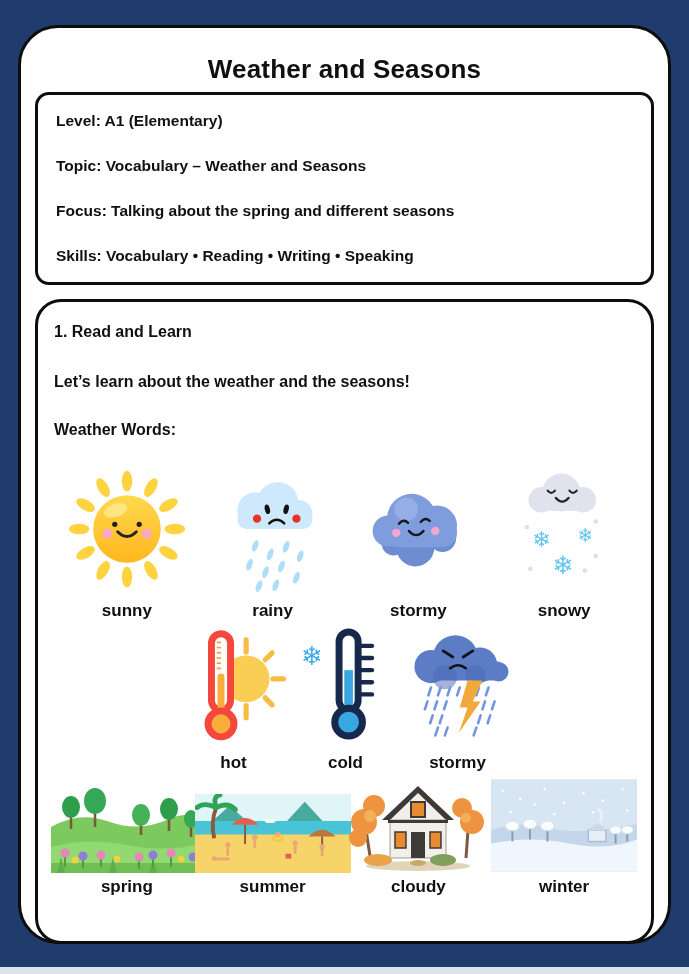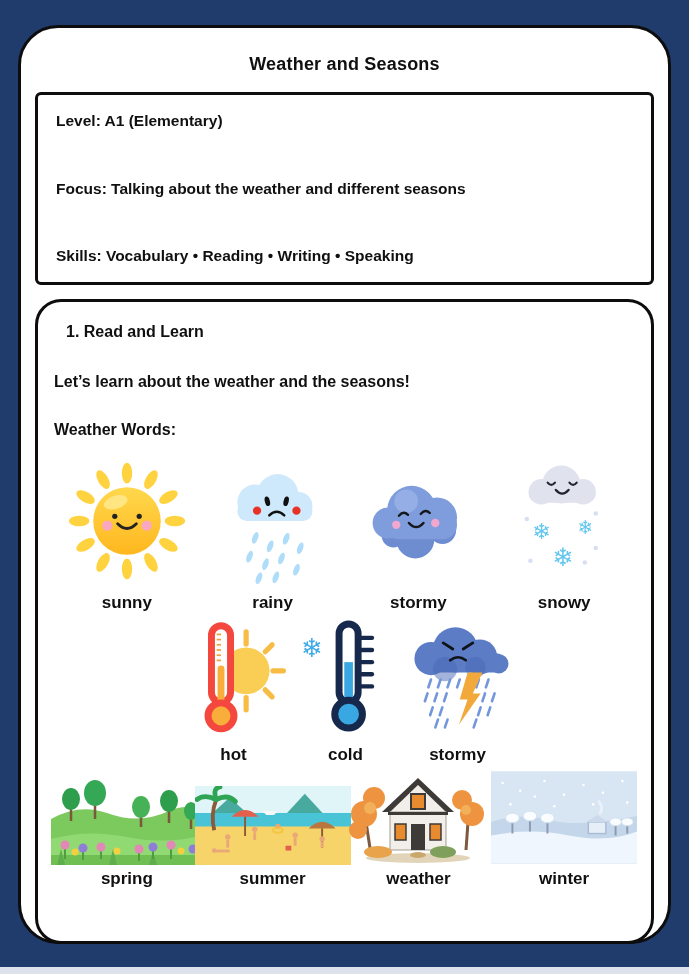--- a/index.html
+++ b/index.html
@@ -1,28 +1,28 @@
 <!DOCTYPE html>
 <html><head>
 <meta charset="utf-8">
 <style>
   html,body{margin:0;padding:0}
   .stage{position:relative;width:689px;height:974px;background:#1F3C6C;overflow:hidden;
          font-family:"Liberation Sans",sans-serif;color:#101010}
   .card{position:absolute;left:18px;top:25px;width:653px;height:919px;background:#fff;
         border:3px solid #0D0D0D;border-radius:40px;box-sizing:border-box}
-  .title{position:absolute;top:26px;left:0;right:0;text-align:center;font-size:18px;font-weight:bold;letter-spacing:.2px}
-  .info-box{position:absolute;left:14px;right:14px;top:64px;height:193px;border:3px solid #0D0D0D;border-radius:6px;
+  .title{position:absolute;top:26px;left:0;right:0;text-align:center;font-size:26px;font-weight:bold;letter-spacing:.2px}
+  .info-box{position:absolute;left:14px;right:14px;top:64px;height:193px;border:3px solid #0D0D0D;border-radius:14px;
             box-sizing:border-box;padding:17px 18px;display:flex;flex-direction:column;justify-content:space-between;
             font-size:15.5px;font-weight:bold}
   .lesson-box{position:absolute;left:14px;right:14px;top:271px;height:645px;border:3px solid #0D0D0D;border-radius:26px;
               box-sizing:border-box;padding:21px 14px 8px 16px;font-size:16px;font-weight:bold;overflow:hidden}
-  .lesson-heading{margin:0 12px 32px}
+  .lesson-heading{margin:0 0 32px}
   .intro{margin:16px 0 30px}
-  .ww-label{margin:0 0 16px}
+  .ww-label{margin:0 0 24px}
   .row1{display:flex;height:158px;margin-bottom:2px}
   .w-cell{flex:1;display:flex;flex-direction:column;align-items:center;justify-content:flex-end;min-width:0}
   .w-cell svg{display:block;overflow:visible}
   .w-label{font-size:17px;margin-top:8px;white-space:nowrap}
   .row2{display:flex;justify-content:center;height:150px;margin-bottom:4px}
   .row2 .w-cell{flex:0 0 112px}
   .seasons-label{margin:6px 0 16px 6px}
   .season-row{display:flex;align-items:flex-end}
   .s-cell{flex:1;display:flex;flex-direction:column;align-items:center;min-width:0}
   .s-img{height:96px;display:flex;align-items:flex-end}
@@ -33,21 +33,22 @@
 </head>
 <body>
 
 <div class="stage">
   <div class="card">
 
     <div class="title">Weather and Seasons</div>
 
     <div class="info-box">
       <div>Level: A1 (Elementary)</div>
-      <div>Focus: Talking about the weather and different seasons</div>
+      <div>Topic: Vocabulary – Weather and Seasons</div>
+      <div>Focus: Talking about the spring and different seasons</div>
       <div>Skills: Vocabulary • Reading • Writing • Speaking</div>
     </div>
 
     <div class="lesson-box">
       <div class="lesson-heading">1. Read and Learn</div>
       <div class="intro">Let’s learn about the weather and the seasons!</div>
       <div class="ww-label">Weather Words:</div>
 
       <div class="row1">
 
@@ -372,21 +373,21 @@
             <g fill="#F3B05A">
               <circle cx="22" cy="38" r="6"></circle>
                   <circle cx="118" cy="40" r="5"></circle>
             </g>
             <ellipse cx="70" cy="88" rx="52" ry="5" fill="#D9C9A8" opacity="0.8"></ellipse>
             <ellipse cx="30" cy="82" rx="14" ry="6" fill="#E8A34B"></ellipse>
             <ellipse cx="95" cy="82" rx="13" ry="6" fill="#7FA05A"></ellipse>
             <ellipse cx="70" cy="85" rx="8" ry="3" fill="#C9A96B"></ellipse>
           </svg>
           </div>
-          <div class="s-label">weather</div>
+          <div class="s-label">cloudy</div>
         </div>
 
         <div class="s-cell">
           <div class="s-img">
           <svg width="146" height="95" viewBox="0 0 150 95">
             <rect x="0" y="0" width="150" height="95" fill="#D8E6F3"></rect>
             <path d="M0,52 Q30,42 60,50 T150,46 L150,95 L0,95 Z" fill="#C4D6EA"></path>
             <path d="M0,66 Q40,58 80,66 T150,62 L150,95 L0,95 Z" fill="#F0F6FD"></path>
             <rect x="100" y="52" width="18" height="12" fill="#E6EEF8" stroke="#A9BCD4" stroke-width="1.5"></rect>
             <polygon points="98,52 109,45 120,52" fill="#CBD9EA"></polygon>

